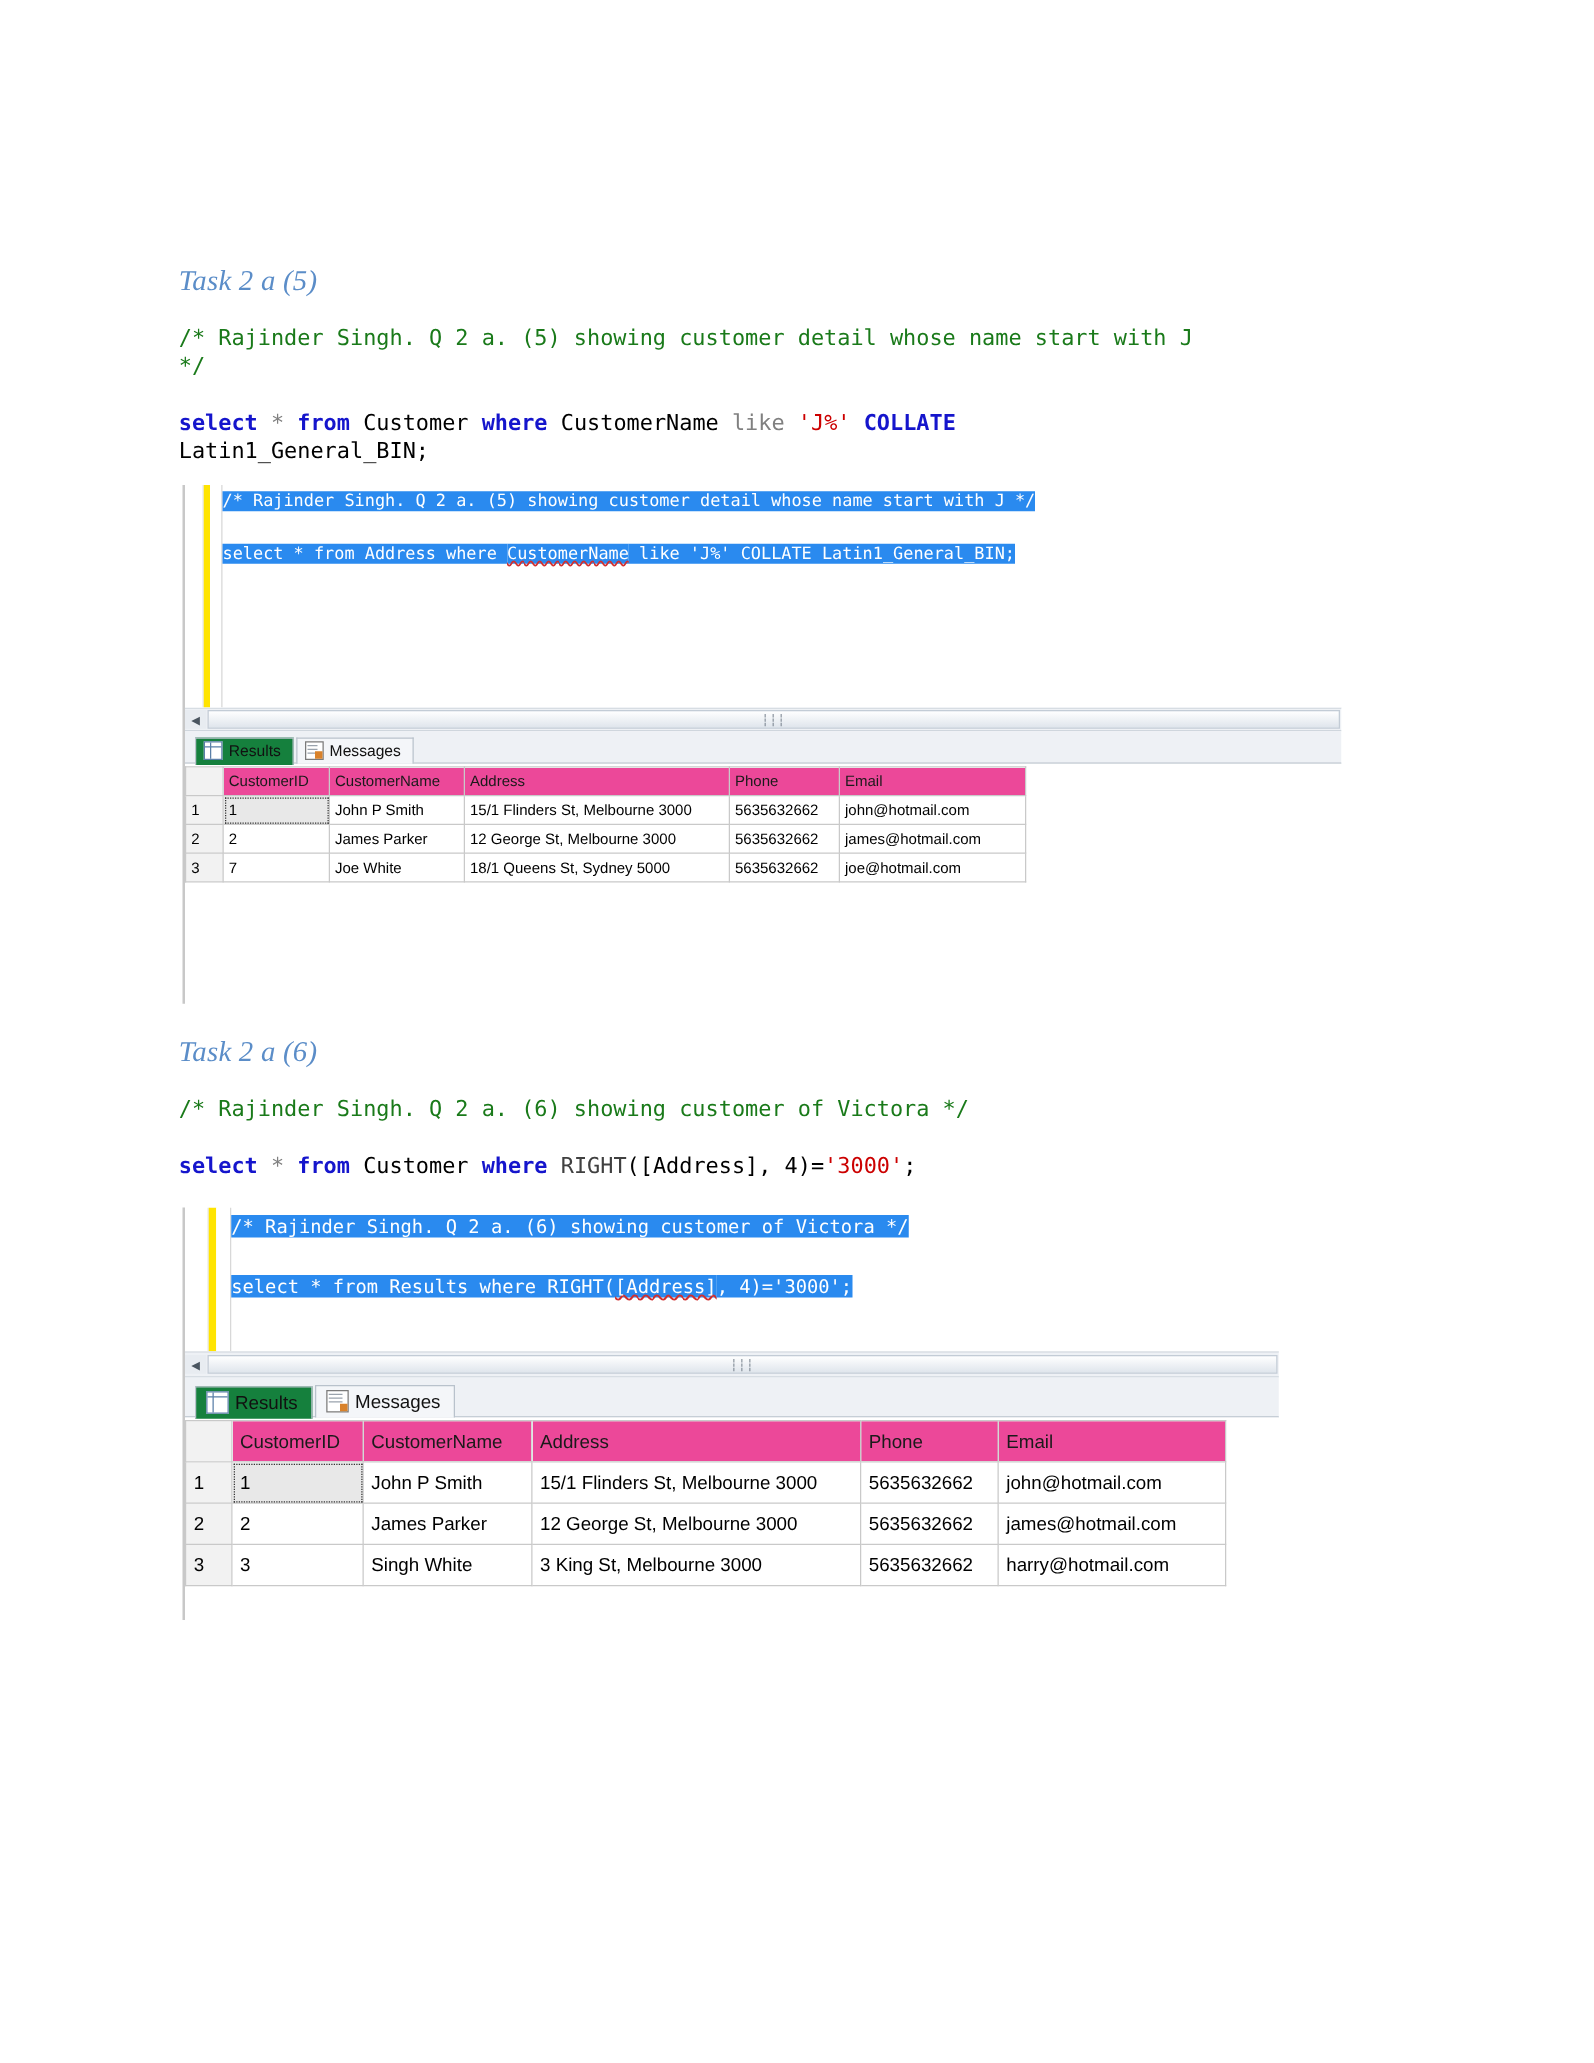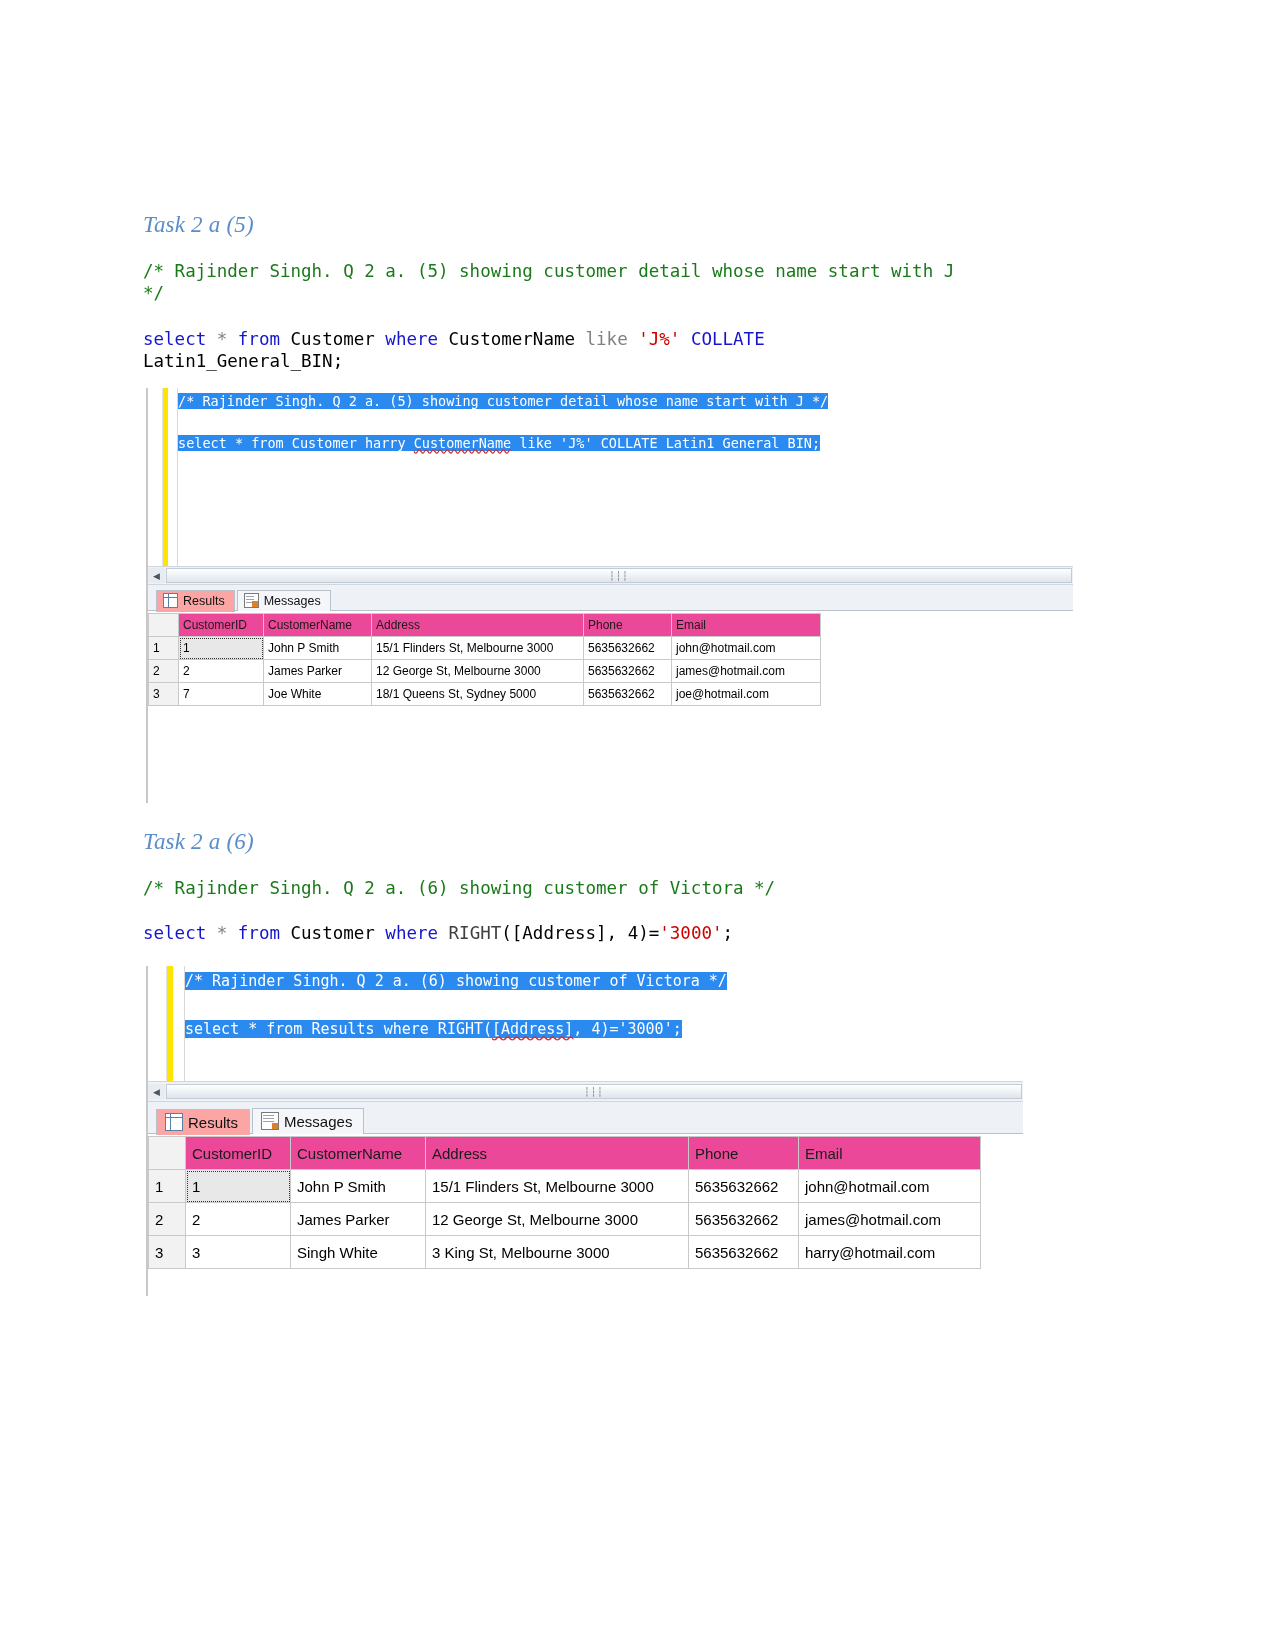--- a/index.html
+++ b/index.html
@@ -39,21 +39,21 @@
     font-size: 17.5px;
     line-height: 22px;
     color: #1a7a1a;
     white-space: pre-wrap;
     word-break: break-word;
     margin: 0;
   }
   .code-para.sql {
     color: #000000;
   }
-  .kw   { color: #1515cc; }
+  .kw   { color: #1515cc; font-weight: bold; }
   .str  { color: #cc0000; }
   .fn   { color: #404040; }
   .grey { color: #808080; }
   .plain{ color: #000; }
 
   
   .ssms {
     position: relative;
     background: #ffffff;
     border-left: 2px solid #c8c8c8;
@@ -166,21 +166,21 @@
     font-size: 12.5px;
     color: #111;
     border: 1px solid #b9c2cc;
     border-bottom: none;
     background: #f4f6f9;
     margin-right: 2px;
     position: relative;
     top: 1px;
   }
   .res-tab.active {
-    background: #fca5a5;
+    background: #15803d;
     top: 2px;
     padding-bottom: 4px;
   }
   .tab-ico {
     width: 13px; height: 13px;
     display: inline-block;
     position: relative;
     flex: 0 0 auto;
   }
   .ico-grid {
@@ -277,21 +277,21 @@
 
     <div class="ssms" style="position:absolute; top:388px; left:3px; width:927px; height:415px;">
 
       <div class="editor-area" style="height:178px;">
         <div class="gutter-outer"></div>
         <div class="gutter-yellow"></div>
         <div class="gutter-sep"></div>
         <div class="code-lines">
           <span class="cline"><span class="sel">/* Rajinder Singh. Q 2 a. (5) showing customer detail whose name start with J */</span></span>
           <span class="cline"><span class="sel-blank"></span></span>
-          <span class="cline"><span class="sel">select * from Customer harry </span><span class="sel squiggle">CustomerName</span><span class="sel"> like 'J%' COLLATE Latin1_General_BIN;</span></span>
+          <span class="cline"><span class="sel">select * from Address where </span><span class="sel squiggle">CustomerName</span><span class="sel"> like 'J%' COLLATE Latin1_General_BIN;</span></span>
         </div>
       </div>
 
       <div class="hscroll">
         <div class="arrow">◀</div>
         <div class="thumb">
           <span class="grip">┆┆┆</span>
         </div>
       </div>
 

